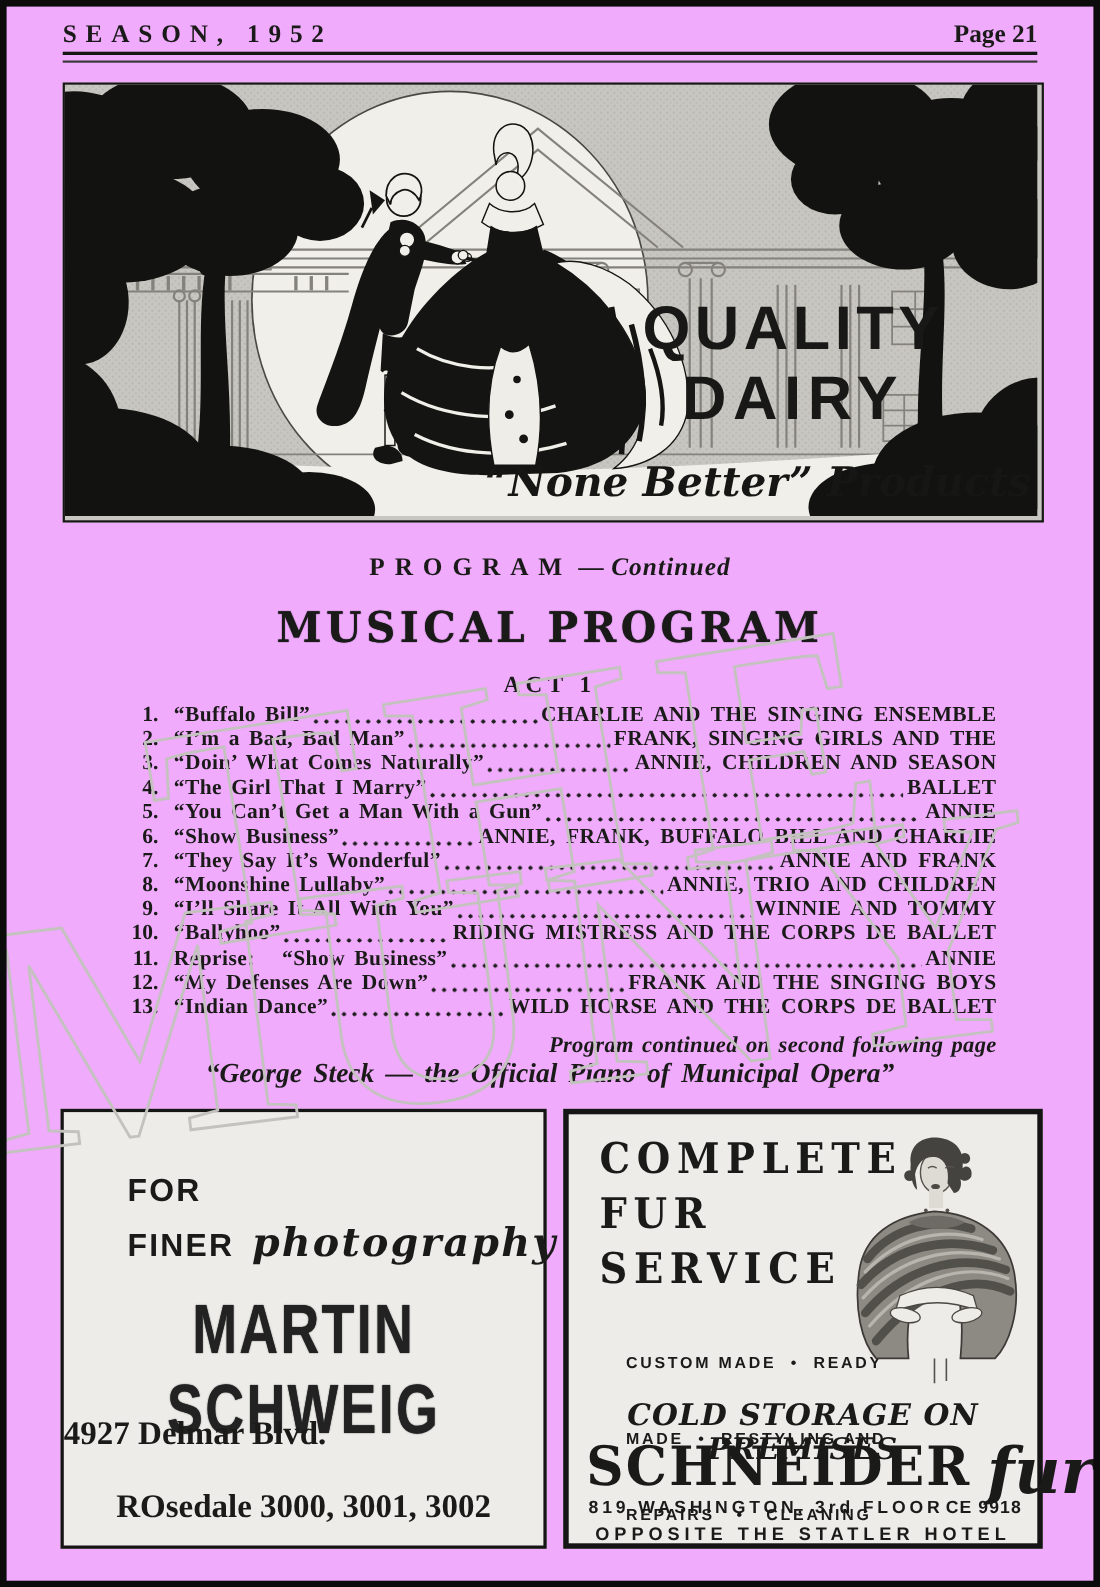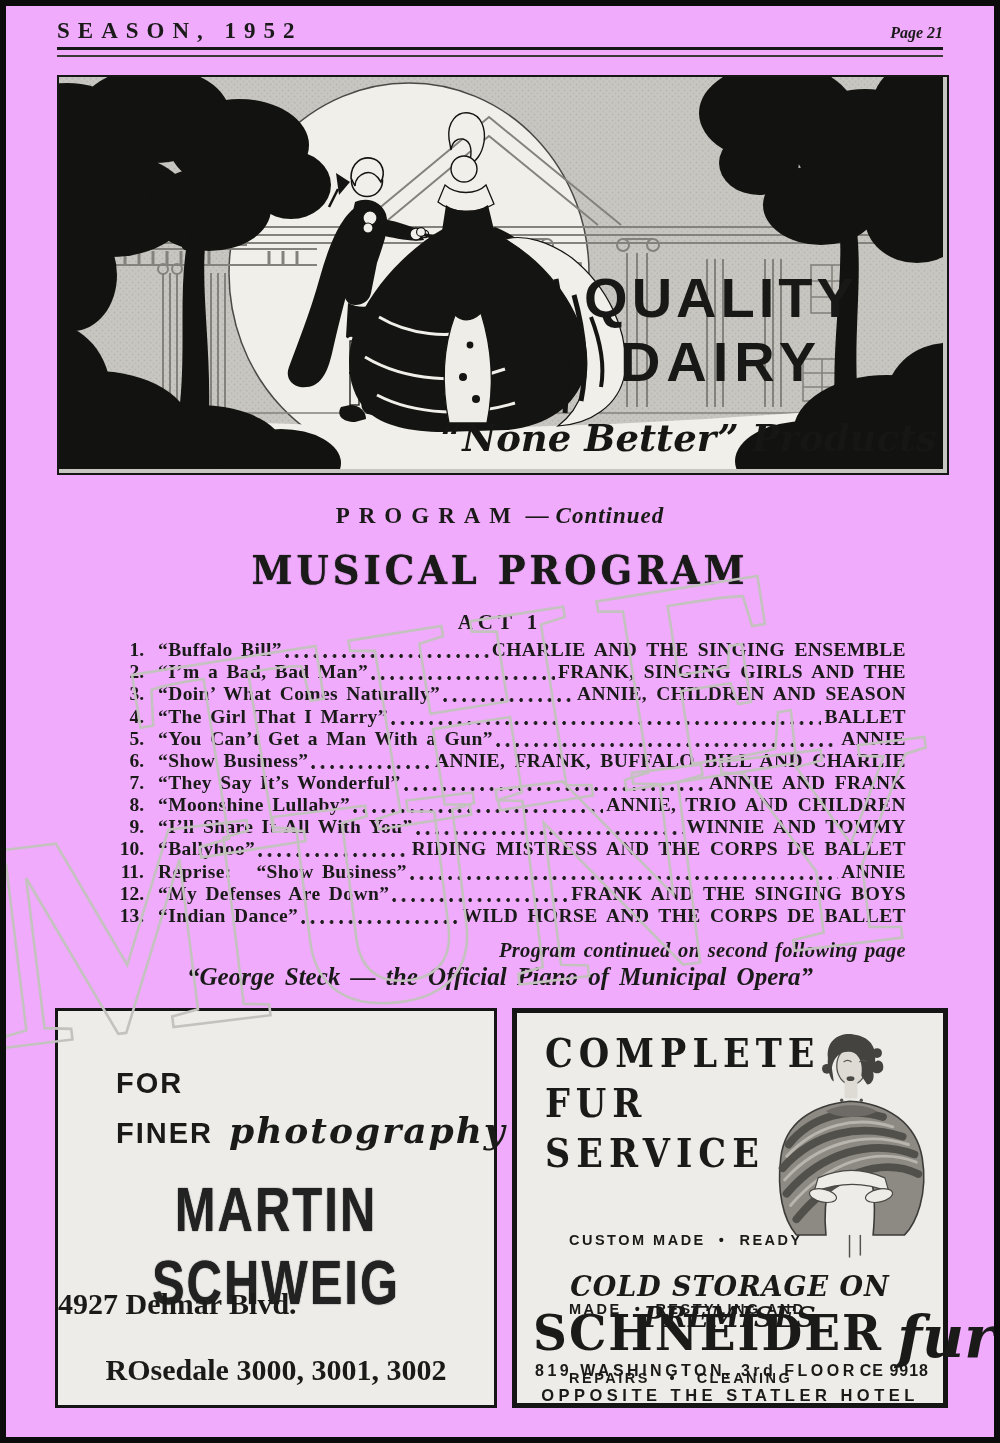--- a/index.html
+++ b/index.html
@@ -3,21 +3,21 @@
 <meta charset="utf-8">
 <style>
   html,body{margin:0;padding:0;background:#444;}
   .page{position:relative;width:1000px;height:1443px;margin:0 auto;background:#f0abfc;overflow:hidden;
         font-family:"Liberation Serif",serif;color:#1a1a19;}
   .frame{position:absolute;inset:0;border:6px solid #0b0b0b;pointer-events:none;z-index:60;}
 
   
   .hdr{position:absolute;left:57px;right:57px;top:18px;display:flex;justify-content:space-between;align-items:baseline;}
   .hdr .season{font-weight:bold;font-size:23px;letter-spacing:8px;}
-  .hdr .pageno{font-weight:bold;font-style:italic;font-size:16px;text-align:center;}
+  .hdr .pageno{font-weight:bold;font-size:23px;text-align:center;}
   .hdr-rule{position:absolute;left:57px;right:57px;top:47px;height:5px;
             border-top:3px solid #161616;border-bottom:2px solid #3a3a38;}
 
   
   .dairy{position:absolute;left:57px;top:75px;width:888px;height:396px;border:2px solid #161616;background:#c8c6c1;}
   .dairy svg{display:block;}
 
   
   .prog-head{position:absolute;left:0;right:0;top:503px;text-align:center;font-size:23px;font-weight:bold;}
   .prog-head .pword{letter-spacing:9px;}

